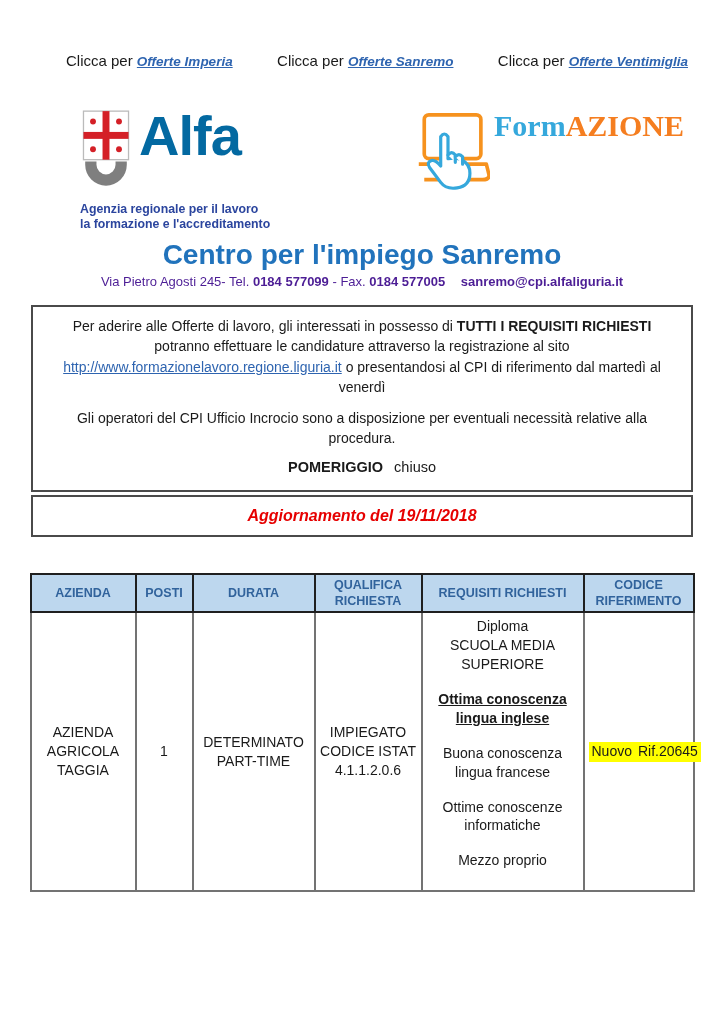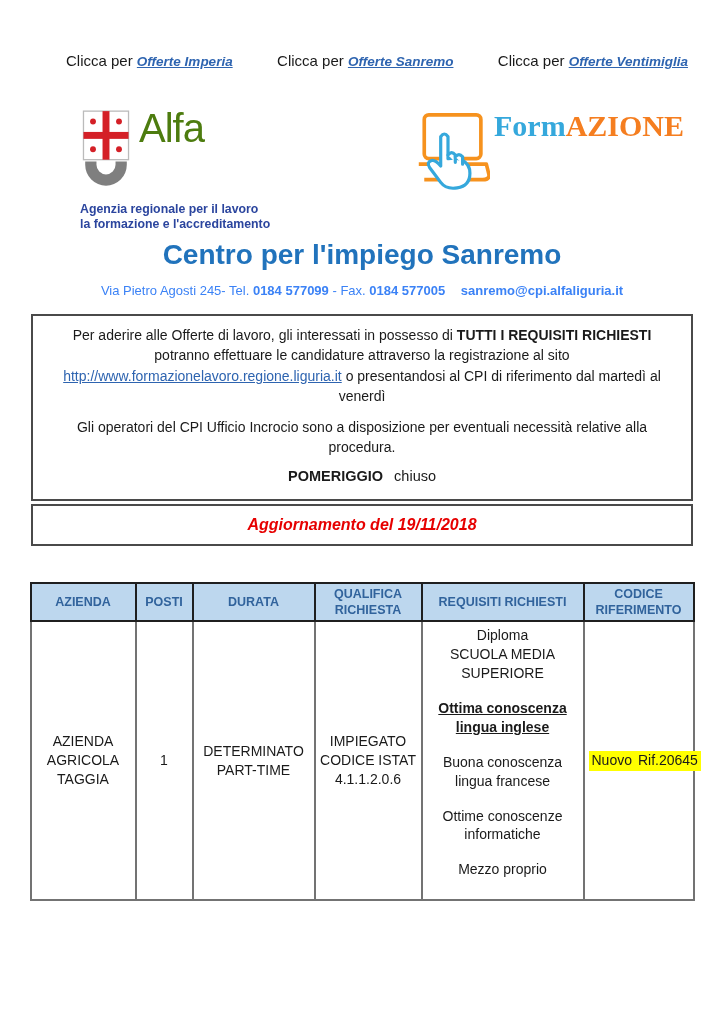--- a/index.html
+++ b/index.html
@@ -8,33 +8,33 @@
 
   
   .top-links { display: flex; justify-content: space-between; padding: 52px 36px 0 66px; font-size: 15px; }
   .top-link-item { white-space: nowrap; }
   .top-link { color: #2e64b0; font-style: italic; font-weight: bold; font-size: 13.5px; text-decoration: underline; cursor: pointer; }
 
   
   .logos { display: flex; justify-content: space-between; align-items: flex-start; margin-top: 40px; padding: 0 40px 0 80px; height: 110px; }
   .alfa-logo { display: flex; flex-direction: column; }
   .alfa-top { display: flex; align-items: flex-start; gap: 7px; }
-  .alfa-word { font-size: 40px; font-weight: normal; color: #4d7c0f; line-height: 0.95; letter-spacing: -1px; }
+  .alfa-word { font-size: 56px; font-weight: bold; color: #0369a1; line-height: 0.95; letter-spacing: -1px; }
   .alfa-tagline { margin-top: 5px; font-size: 12.3px; font-weight: bold; color: #2b459e; line-height: 1.25; }
   .fl-logo { display: flex; align-items: flex-start; }
   .fl-text { display: flex; flex-direction: column; margin-left: 4px; }
   .fl-line1 { font-family: "Liberation Serif", serif; font-weight: bold; font-size: 30px; line-height: 1.1; }
   .fl-form { color: #35a8dc; }
   .fl-azione { color: #f57e20; }
   .fl-lavoro { font-size: 46px; color: #8e8e8e; line-height: 1.0; letter-spacing: 2px; margin-top: -3px; }
 
   
   .news-title { margin-top: 14px; text-align: center; font-size: 43px; font-weight: bold; color: #e60000; text-shadow: 3px 3px 0 #b9d3ea; }
   .centro-name { margin-top: 20px; text-align: center; font-size: 28px; font-weight: bold; color: #2173bc; }
-  .centro-address { margin-top: 12px; text-align: center; font-size: 13px; color: #3b82f6; }
+  .centro-address { margin-top: 3px; text-align: center; font-size: 13px; color: #4c1d95; }
   .centro-address .bold { font-weight: bold; }
   .centro-address .email { font-weight: bold; margin-left: 12px; }
 
   
   .info-box { width: 662px; margin: 16px auto 0; border: 2px solid #4a4a4a; text-align: center; font-size: 14px; line-height: 1.45; padding: 9px 16px 12px; }
   .info-box .p2 { margin-top: 11px; }
   .info-box .p3 { margin-top: 13px; font-size: 14.5px; }
   .info-box .p4 { margin-top: 8px; font-size: 14.5px; }
   .info-box .bold { font-weight: bold; }
   .site-link { color: #2e64b0; text-decoration: underline; cursor: pointer; }

